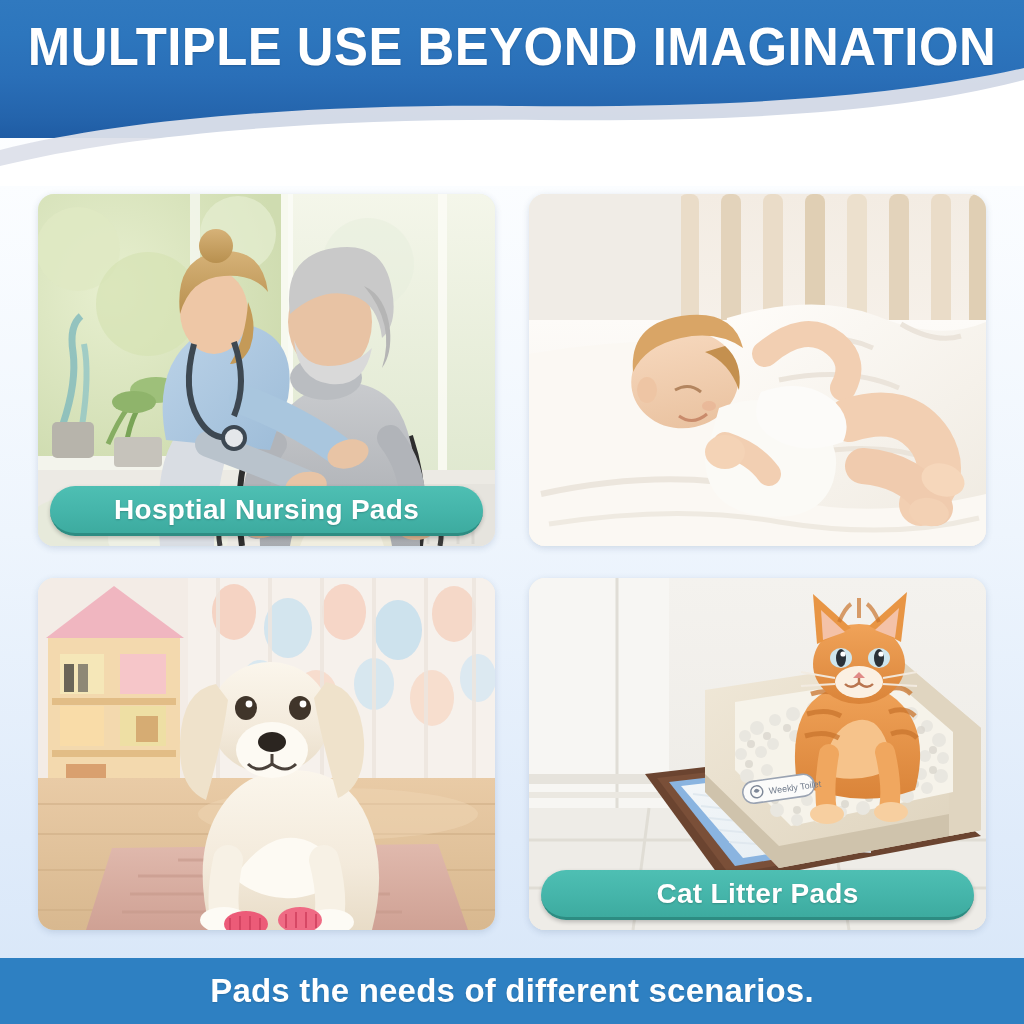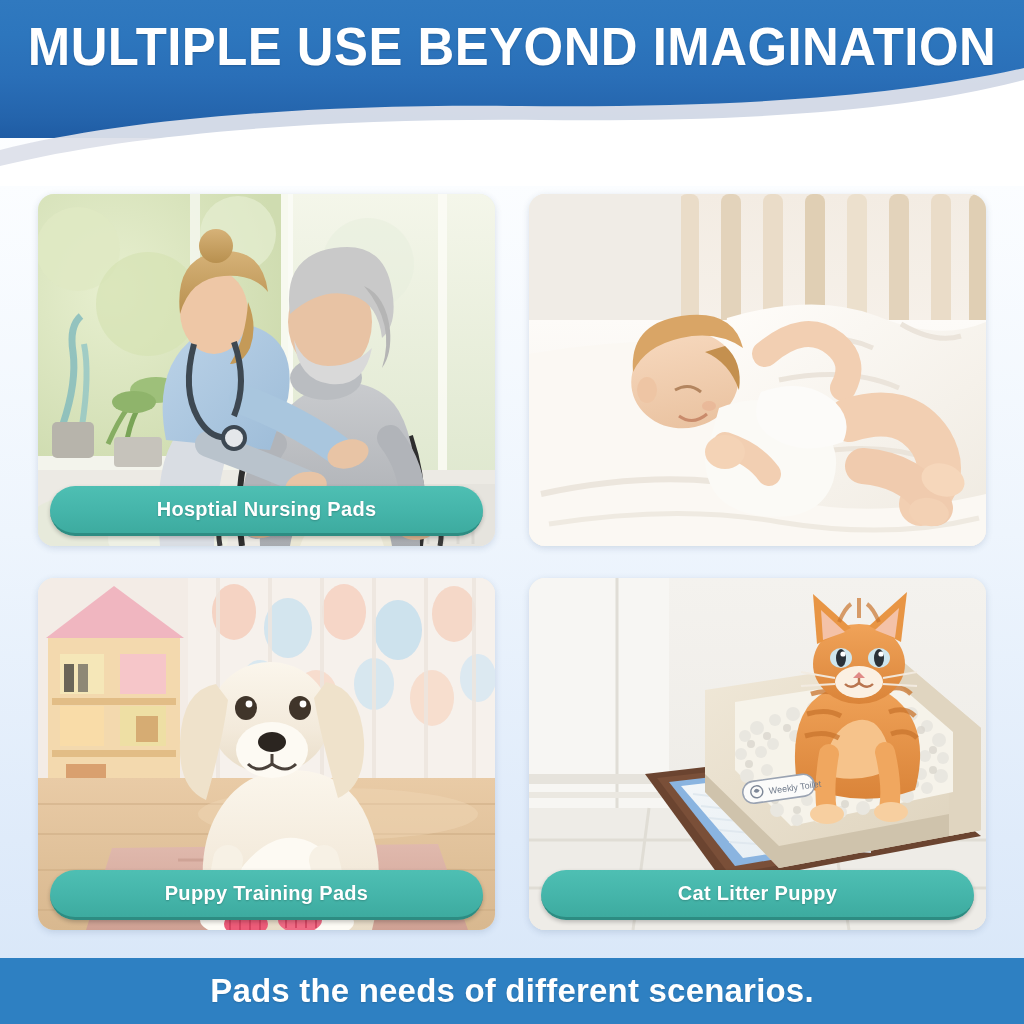--- a/index.html
+++ b/index.html
@@ -81,21 +81,21 @@
     height:50px;
     border-radius:25px;
     background:linear-gradient(to bottom, #4ebfb3 0%, #46b6ab 48%, #3dab9f 100%);
     border-bottom:3px solid #2d8c82;
     box-shadow:0 2px 4px rgba(0,0,0,0.22);
     display:flex; align-items:center; justify-content:center;
   }
   .pill-text {
     color:#ffffff;
     font-family:"Liberation Sans Narrow","Liberation Sans", sans-serif;
-    font-size:20px;
+    font-size:28px;
     font-weight:bold;
     letter-spacing:0.3px;
     white-space:nowrap;
     text-shadow:0 1px 2px rgba(0,0,0,0.20);
   }
 
   
   .footer-band {
     position:absolute;
     left:0; bottom:0;
@@ -447,23 +447,20 @@
             <line x1="192" y1="340" x2="192" y2="352"></line>
             <line x1="202" y1="338" x2="202" y2="352"></line>
             <line x1="212" y1="338" x2="212" y2="352"></line>
             <line x1="222" y1="340" x2="222" y2="352"></line>
             <line x1="248" y1="336" x2="248" y2="350"></line>
             <line x1="258" y1="334" x2="258" y2="350"></line>
             <line x1="268" y1="334" x2="268" y2="350"></line>
             <line x1="278" y1="336" x2="278" y2="350"></line>
           </g>
         </svg>
-      </div>
-      <div class="pill">
-        <span class="pill-text">Puppy Training Pads</span>
       </div>
     </div>
 
     <div class="card">
       <div class="photo">
         <svg viewBox="0 0 457 352" preserveAspectRatio="none">
           <defs>
             <linearGradient id="c_wall" x1="0" y1="0" x2="0" y2="1">
               <stop offset="0" stop-color="#f4f2ee"></stop>
               <stop offset="1" stop-color="#ebe9e4"></stop>
@@ -636,21 +633,21 @@
 
           <g transform="rotate(-8 248 214)">
             <rect x="214" y="200" width="72" height="22" rx="11" fill="#fbfbfa" stroke="#9aa3b2" stroke-width="1.6"></rect>
             <circle cx="228" cy="211" r="6" fill="none" stroke="#7e8898" stroke-width="1.4"></circle>
             <path d="M225 210 q3 -4 6 0 q-3 4 -6 0" fill="#7e8898"></path>
             <text x="240" y="215" font-family="Liberation Sans, sans-serif" font-size="9" fill="#707b8c">Weekly Toilet</text>
           </g>
         </svg>
       </div>
       <div class="pill">
-        <span class="pill-text">Cat Litter Puppy</span>
+        <span class="pill-text">Cat Litter Pads</span>
       </div>
     </div>
 
   </div>
 
   <div class="footer-band">
     <div class="footer-text">Pads the needs of different scenarios.</div>
   </div>
 
 </div>

